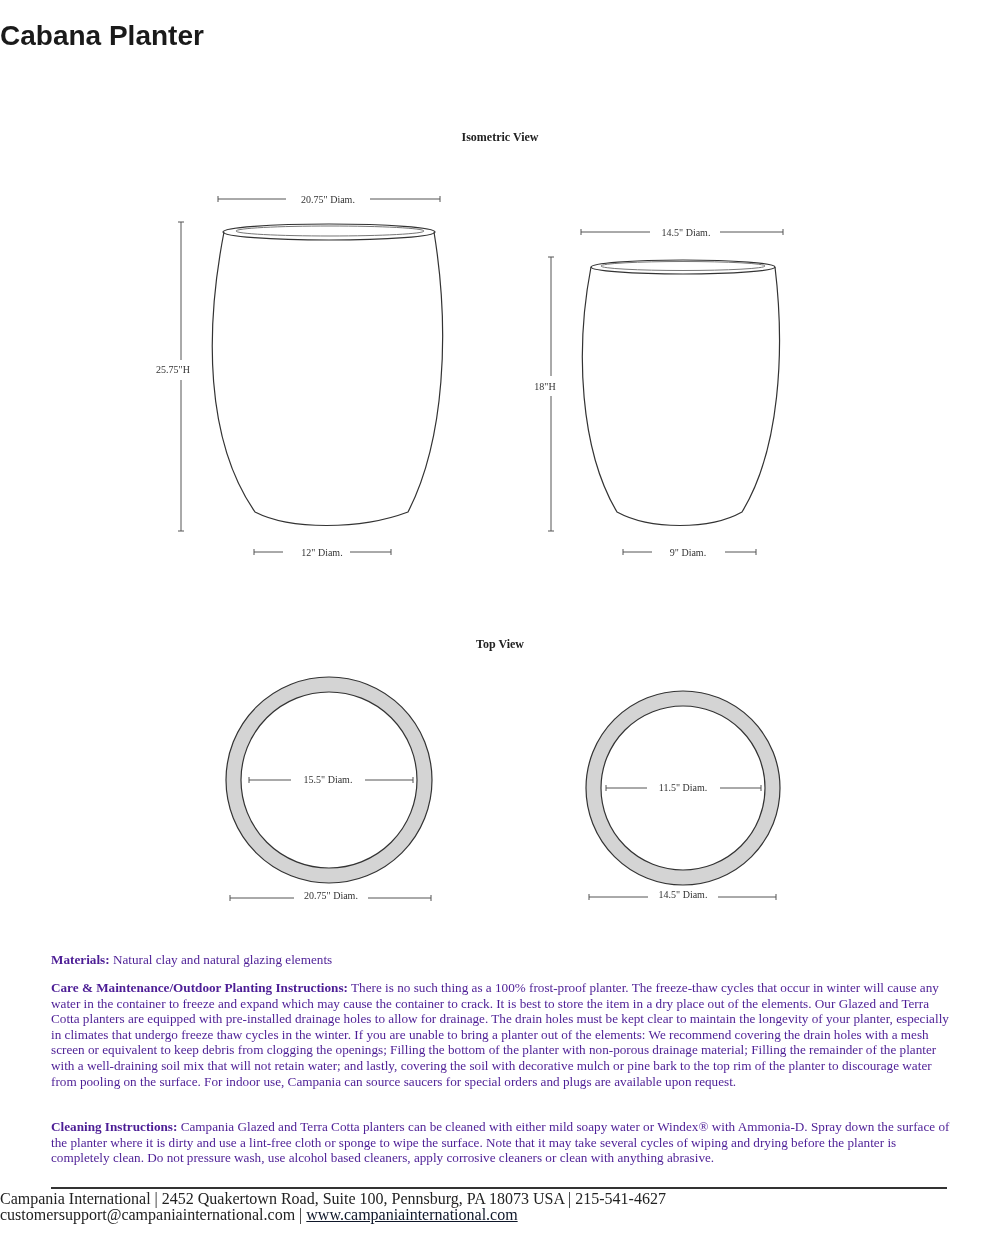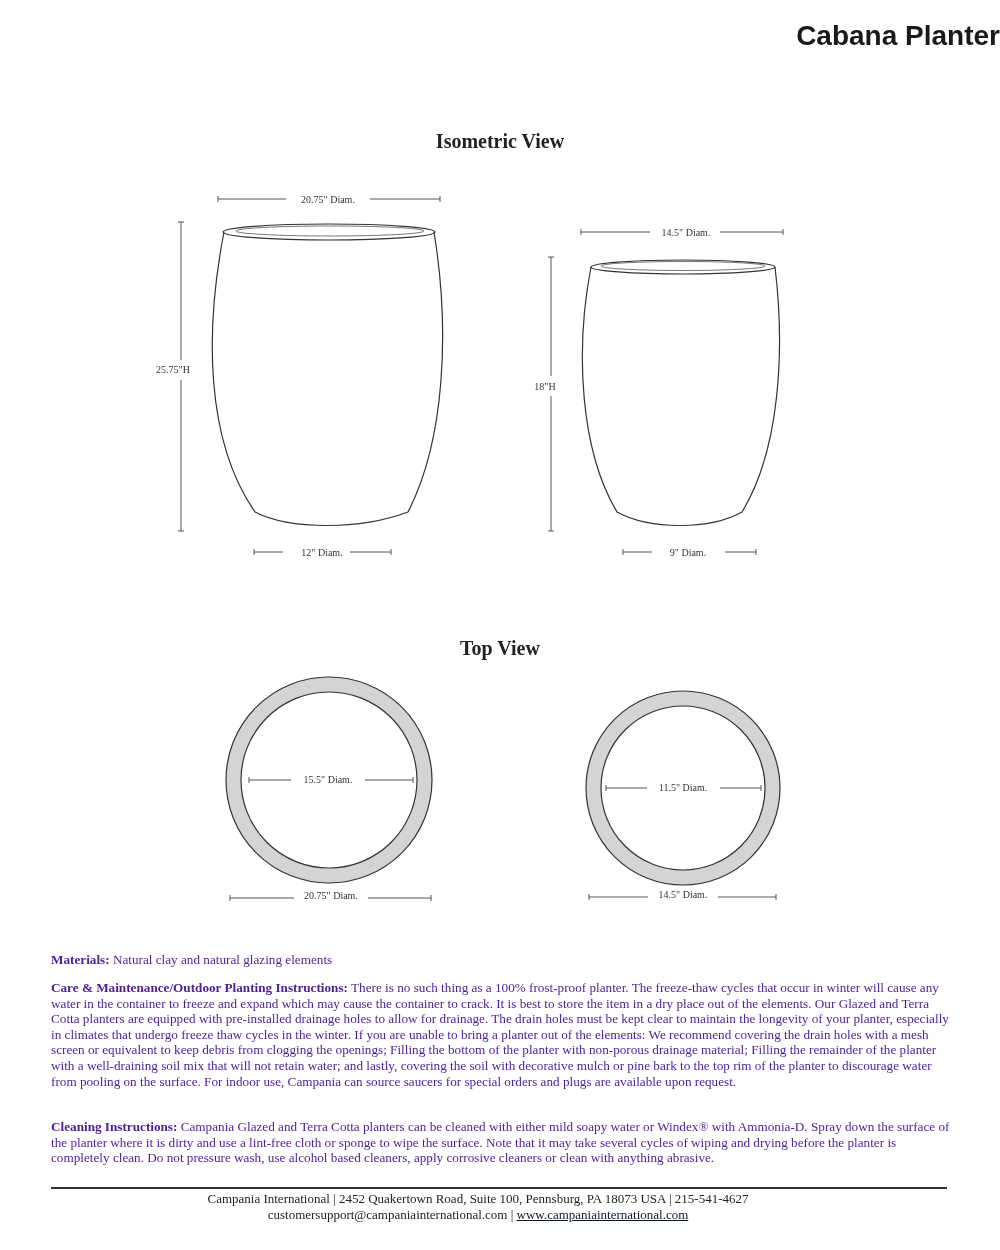--- a/index.html
+++ b/index.html
@@ -1,28 +1,28 @@
 <!DOCTYPE html>
 <html><head>
 <meta charset="utf-8">
 <style>
   html, body { margin: 0; padding: 0; background: #ffffff; }
   body { width: 1000px; height: 1250px; position: relative; overflow: hidden; color: #1a1a1a; }
-  .title { position: absolute; top: 20px; left: 0; width: 1000px; text-align: right;
+  .title { position: absolute; top: 20px; left: 0; width: 1000px; text-align: left;
     font-family: "Liberation Sans", sans-serif; font-weight: bold; font-size: 28px; color: #1a1a1a; }
   .section-title { position: absolute; left: 0; width: 1000px; text-align: center;
-    font-family: "Liberation Serif", serif; font-weight: bold; font-size: 20px; color: #222; }
+    font-family: "Liberation Serif", serif; font-weight: bold; font-size: 12px; color: #222; }
   .drawing { position: absolute; left: 0; top: 0; }
   .dim-text { font-family: "Liberation Serif", serif; font-size: 10px; fill: #333; }
   .body-text { position: absolute; left: 51px; width: 900px;
     font-family: "Liberation Serif", serif; font-size: 13.2px; line-height: 15.6px; color: #4c1d95; }
   .body-text b { font-weight: bold; }
   .rule { position: absolute; left: 51px; top: 1187px; width: 896px; height: 2px; background: #333; }
-  .footer { position: absolute; left: 0; width: 956px; text-align: center;
-    font-family: "Liberation Serif", serif; font-size: 13px; line-height: 16px; color: #222; }
+  .footer { position: absolute; left: 0; width: 956px; text-align: left;
+    font-family: "Liberation Serif", serif; font-size: 16px; line-height: 16px; color: #222; }
   .footer a { color: #0f172a; text-decoration: underline; }
 </style>
 </head>
 <body>
 
 <div class="title">Cabana Planter</div>
 
 <div class="section-title" style="top:130px;">Isometric View</div>
 <div class="section-title" style="top:605px;margin-top:32px;">Top View</div>
 

